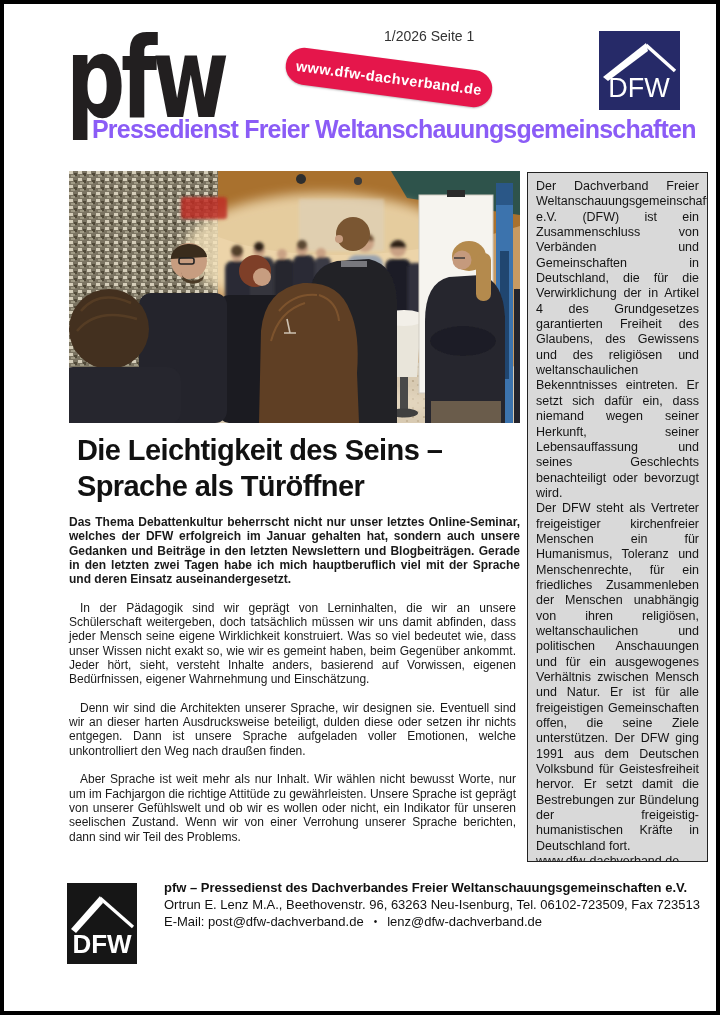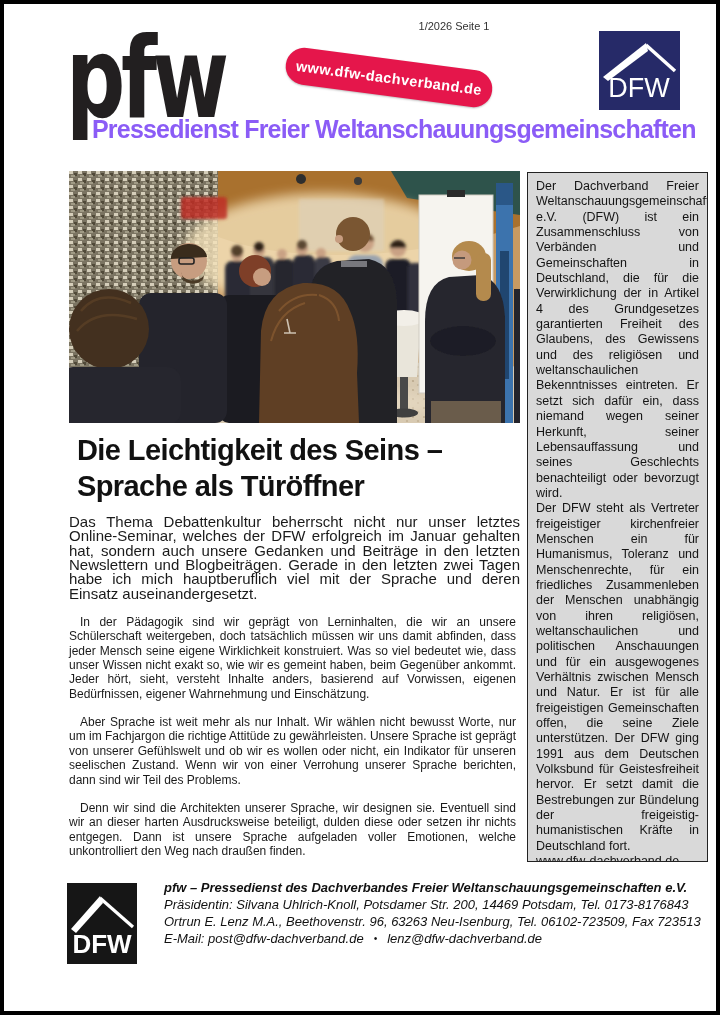--- a/index.html
+++ b/index.html
@@ -8,22 +8,22 @@
     width:720px;height:1015px;
     background:#fff;
     border:4px solid #000;
     box-sizing:border-box;
     font-family:"Liberation Sans", sans-serif;
     color:#1a1a1a;
     overflow:hidden;
   }
   
   .page-number{
-    position:absolute;left:380px;top:16px;width:140px;
-    font-size:11px;text-align:center;color:#333;
+    position:absolute;left:380px;top:24px;width:140px;
+    font-size:14px;text-align:left;color:#333;
   }
   .pfw-logo{
     position:absolute;left:62px;top:18px;
     font-size:112px;font-weight:bold;line-height:1;
     letter-spacing:-6px;color:#221f20;
     transform:scaleX(.74);transform-origin:left top;
     font-family:"DejaVu Sans", sans-serif;
   }
   .badge{
     position:absolute;left:281px;top:55px;width:208px;height:37px;
@@ -51,27 +51,27 @@
     color:#141414;overflow:hidden;
   }
   .infobox p{margin:0;}
   .infobox .url{text-align:left;display:block;margin-top:0;}
   
   .article{position:absolute;left:65px;top:429px;width:451px;}
   .headline{
     margin:0 0 11px 8px;font-size:29px;line-height:35.5px;
     font-weight:bold;letter-spacing:-.6px;color:#111;
   }
-  .intro{margin:0;font-weight:normal;font-size:15px;line-height:14.35px;text-align:justify;}
+  .intro{margin:0;font-weight:bold;font-size:12px;line-height:14.35px;text-align:justify;}
   .bodyp{margin:14px 4px 0 0;font-size:12px;line-height:14.35px;text-align:justify;text-indent:11px;}
   
   .footer-logo{position:absolute;left:63px;top:879px;width:70px;height:81px;}
   .imprint{
     position:absolute;left:160px;top:876px;width:548px;
-    font-style:italic;font-size:13px;line-height:16.9px;color:#111;
+    font-size:13px;line-height:16.9px;color:#111;
   }
   .imprint .b{font-weight:bold;}
   .imprint .u{text-decoration:underline;}
   .imprint .sep{display:inline-block;margin:0 10px;font-size:10px;vertical-align:middle;}
 </style>
 </head>
 <body>
 
 <div class="page">
 
@@ -207,35 +207,34 @@
   <div class="infobox" lang="de" style="background: rgb(217, 217, 217);">
     <p>Der Dachverband Freier Weltanschauungsgemeinschaften e.V. (DFW) ist ein Zusammenschluss von Verbänden und Gemeinschaften in Deutschland, die für die Verwirklichung der in Artikel 4 des Grundgesetzes garantierten Freiheit des Glaubens, des Gewissens und des religiösen und weltanschaulichen Bekenntnisses eintreten. Er setzt sich dafür ein, dass niemand wegen seiner Herkunft, seiner Lebensauffassung und seines Geschlechts benachteiligt oder bevorzugt wird.</p>
     <p>Der DFW steht als Vertreter freigeistiger kirchenfreier Menschen ein für Humanismus, Toleranz und Menschenrechte, für ein friedliches Zusammenleben der Menschen unabhängig von ihren religiösen, weltanschaulichen und politischen Anschauungen und für ein ausgewogenes Verhältnis zwischen Mensch und Natur. Er ist für alle freigeistigen Gemeinschaften offen, die seine Ziele unterstützen. Der DFW ging 1991 aus dem Deutschen Volksbund für Geistesfreiheit hervor. Er setzt damit die Bestrebungen zur Bündelung der freigeistig-humanistischen Kräfte in Deutschland fort.</p>
     <span class="url">www.dfw-dachverband.de</span>
   </div>
 
   <div class="article" lang="de">
     <h1 class="headline"><span>Die Leichtigkeit des Seins –</span><br><span>Sprache als Türöffner</span></h1>
     <p class="intro">Das Thema Debattenkultur beherrscht nicht nur unser letztes Online-Seminar, welches der DFW erfolgreich im Januar gehalten hat, sondern auch unsere Gedanken und Beiträge in den letzten Newslettern und Blogbeiträgen. Gerade in den letzten zwei Tagen habe ich mich hauptberuflich viel mit der Sprache und deren Einsatz auseinandergesetzt.</p>
     <p class="bodyp">In der Pädagogik sind wir geprägt von Lerninhalten, die wir an unsere Schülerschaft weitergeben, doch tatsächlich müssen wir uns damit abfinden, dass jeder Mensch seine eigene Wirklichkeit konstruiert. Was so viel bedeutet wie, dass unser Wissen nicht exakt so, wie wir es gemeint haben, beim Gegenüber ankommt. Jeder hört, sieht, versteht Inhalte anders, basierend auf Vorwissen, eigenen Bedürfnissen, eigener Wahrnehmung und Einschätzung.</p>
+    <p class="bodyp">Denn wir sind die Architekten unserer Sprache, wir designen sie. Eventuell sind wir an dieser harten Ausdrucksweise beteiligt, dulden diese oder setzen ihr nichts entgegen. Dann ist unsere Sprache aufgeladen voller Emotionen, welche unkontrolliert den Weg nach draußen finden.</p>
     <p class="bodyp">Aber Sprache ist weit mehr als nur Inhalt. Wir wählen nicht bewusst Worte, nur um im Fachjargon die richtige Attitüde zu gewährleisten. Unsere Sprache ist geprägt von unserer Gefühlswelt und ob wir es wollen oder nicht, ein Indikator für unseren seelischen Zustand. Wenn wir von einer Verrohung unserer Sprache berichten, dann sind wir Teil des Problems.</p>
-    <p class="bodyp">Denn wir sind die Architekten unserer Sprache, wir designen sie. Eventuell sind wir an dieser harten Ausdrucksweise beteiligt, dulden diese oder setzen ihr nichts entgegen. Dann ist unsere Sprache aufgeladen voller Emotionen, welche unkontrolliert den Weg nach draußen finden.</p>
   </div>
 
   <svg class="footer-logo" viewBox="0 0 70 81">
     <rect width="70" height="81" fill="#161616"></rect>
     <g>
       <polygon points="4,46 33,13 36,20 9,50" fill="#fff"></polygon>
       <polyline points="33,15 66,44" stroke="#fff" stroke-width="3.2" fill="none"></polyline>
     </g>
     <text x="35" y="70" text-anchor="middle" fill="#fff" font-size="26" font-weight="bold" font-family="Liberation Sans, sans-serif">DFW</text>
   </svg>
 
   <div class="imprint">
     <div class="b">pfw – Pressedienst des Dachverbandes Freier Weltanschauungsgemeinschaften e.V.</div>
-    <div>Präsidentin: Silvana Uhlrich-Knoll, Potsdamer Str. 200, 14469 Potsdam, Tel. 0173-8176843</div>
     <div>Ortrun E. Lenz M.A., Beethovenstr. 96, 63263 Neu-Isenburg, Tel. 06102-723509, Fax 723513</div>
     <div>
       <span>E-Mail: post@dfw-dachverband.de</span><span class="sep">•</span><span>lenz@dfw-dachverband.de</span>
     </div>
   </div>
 
 </div>
 
 </body></html>

